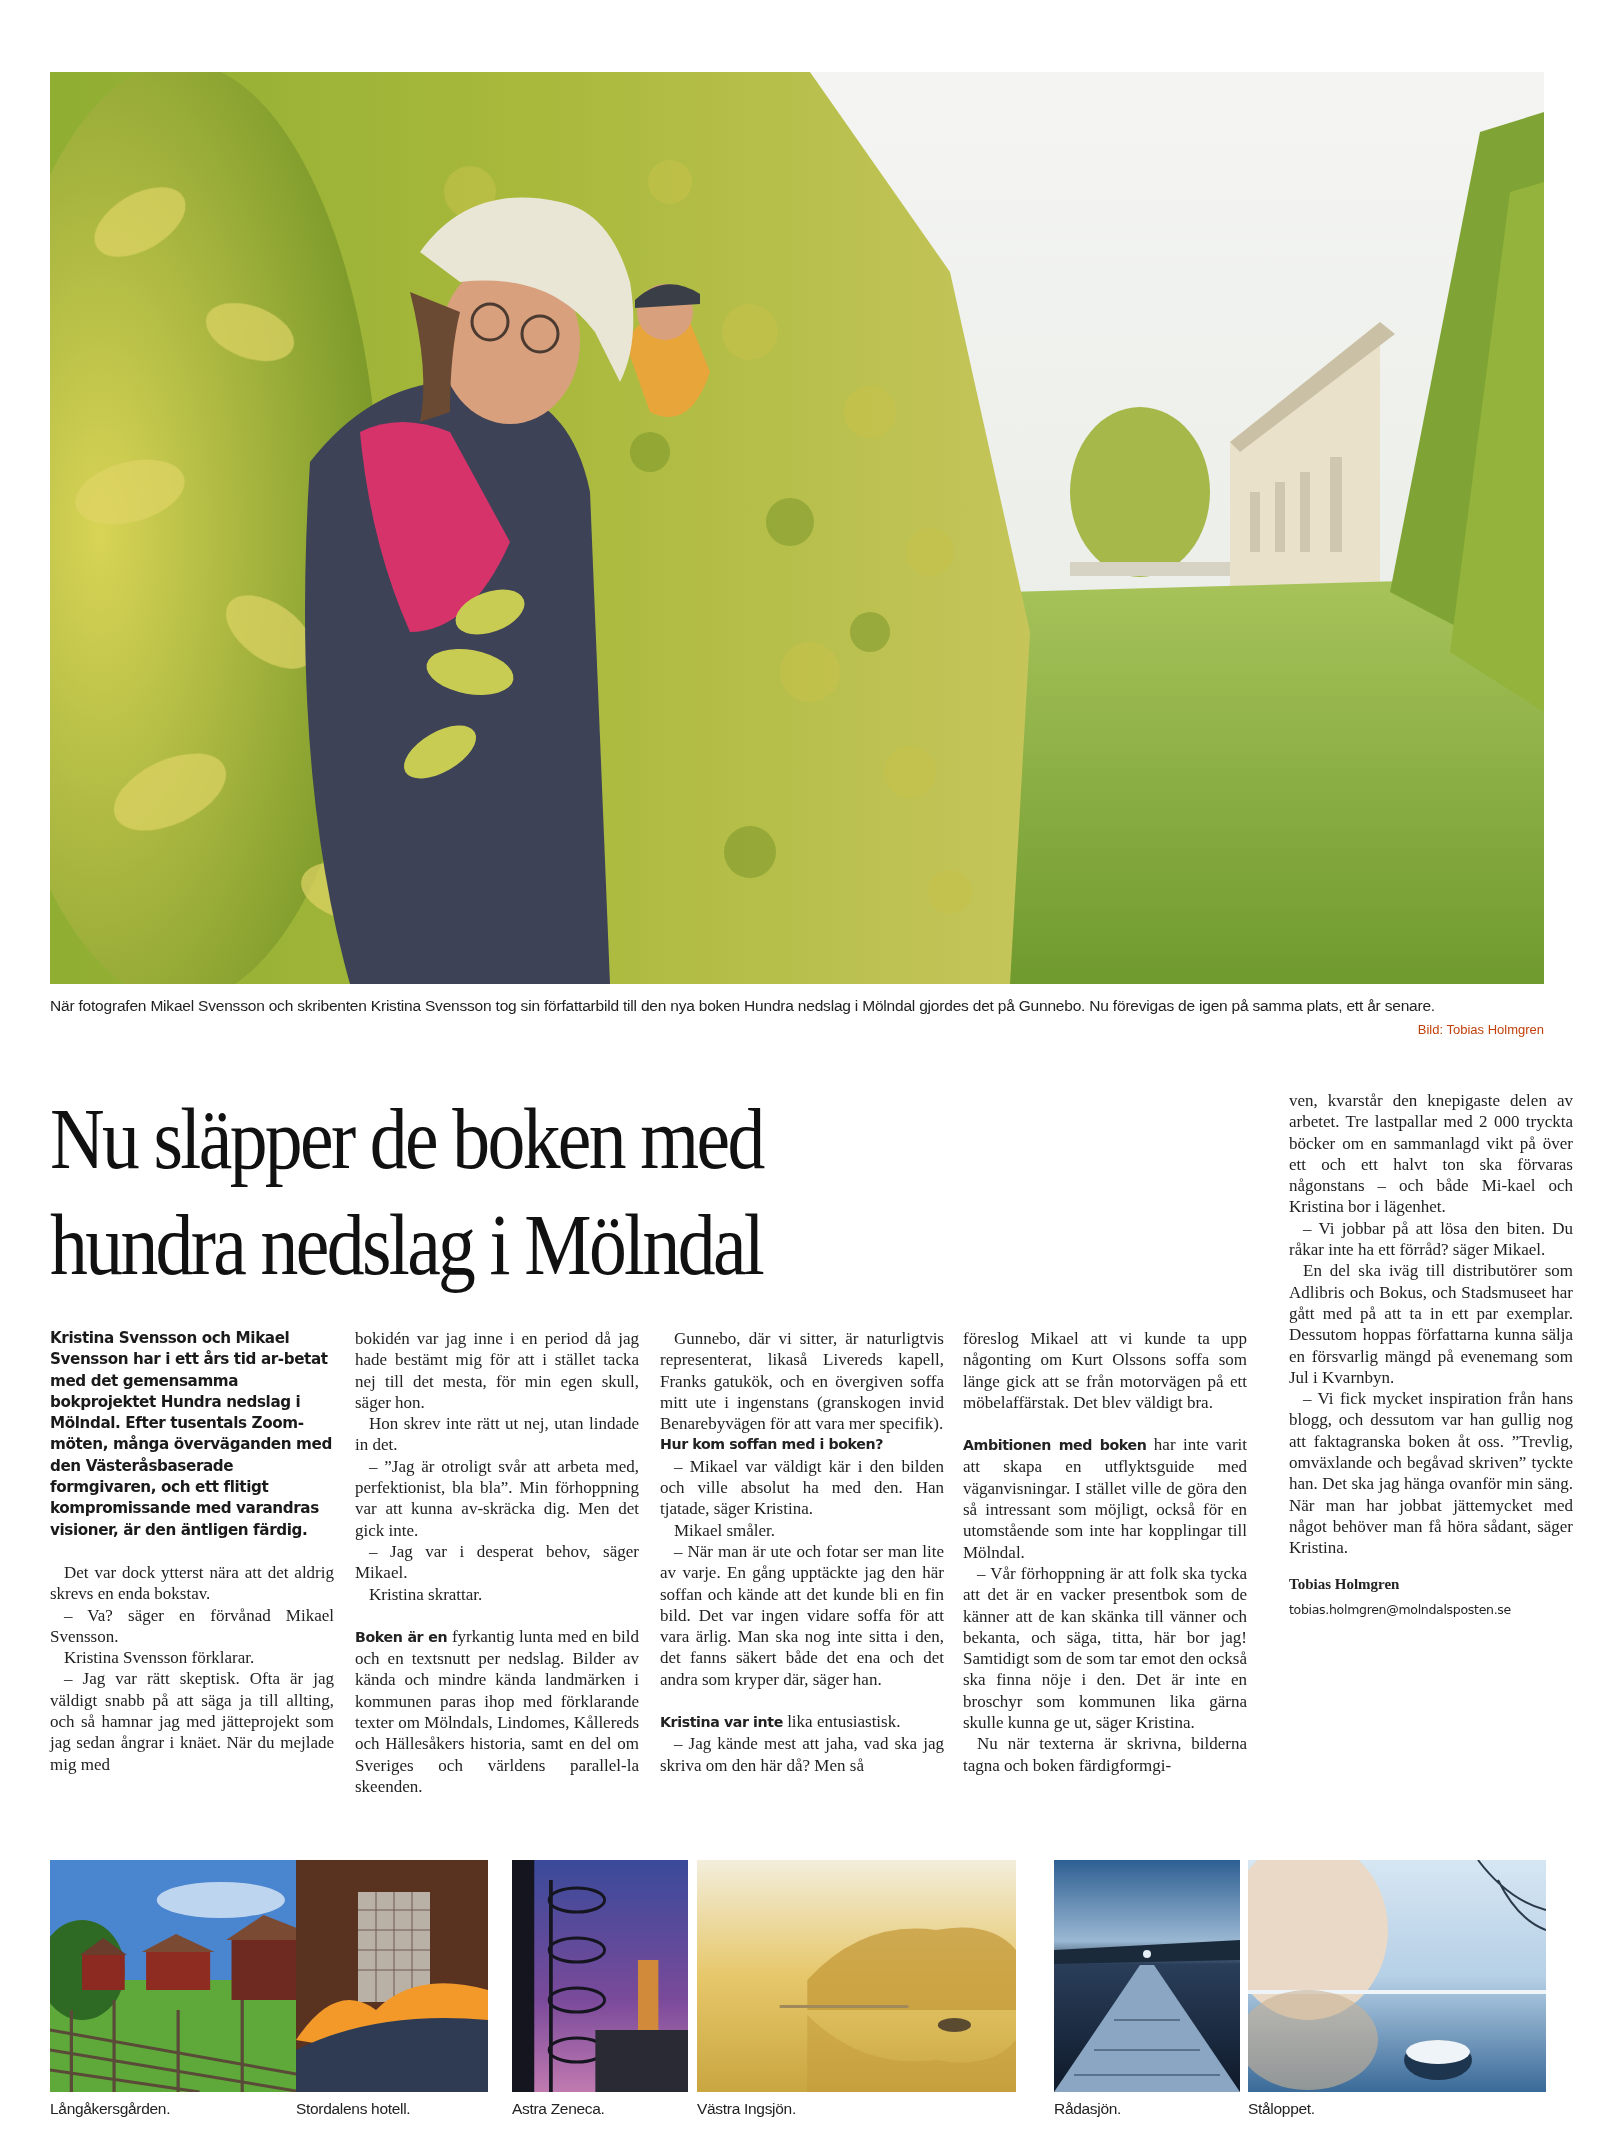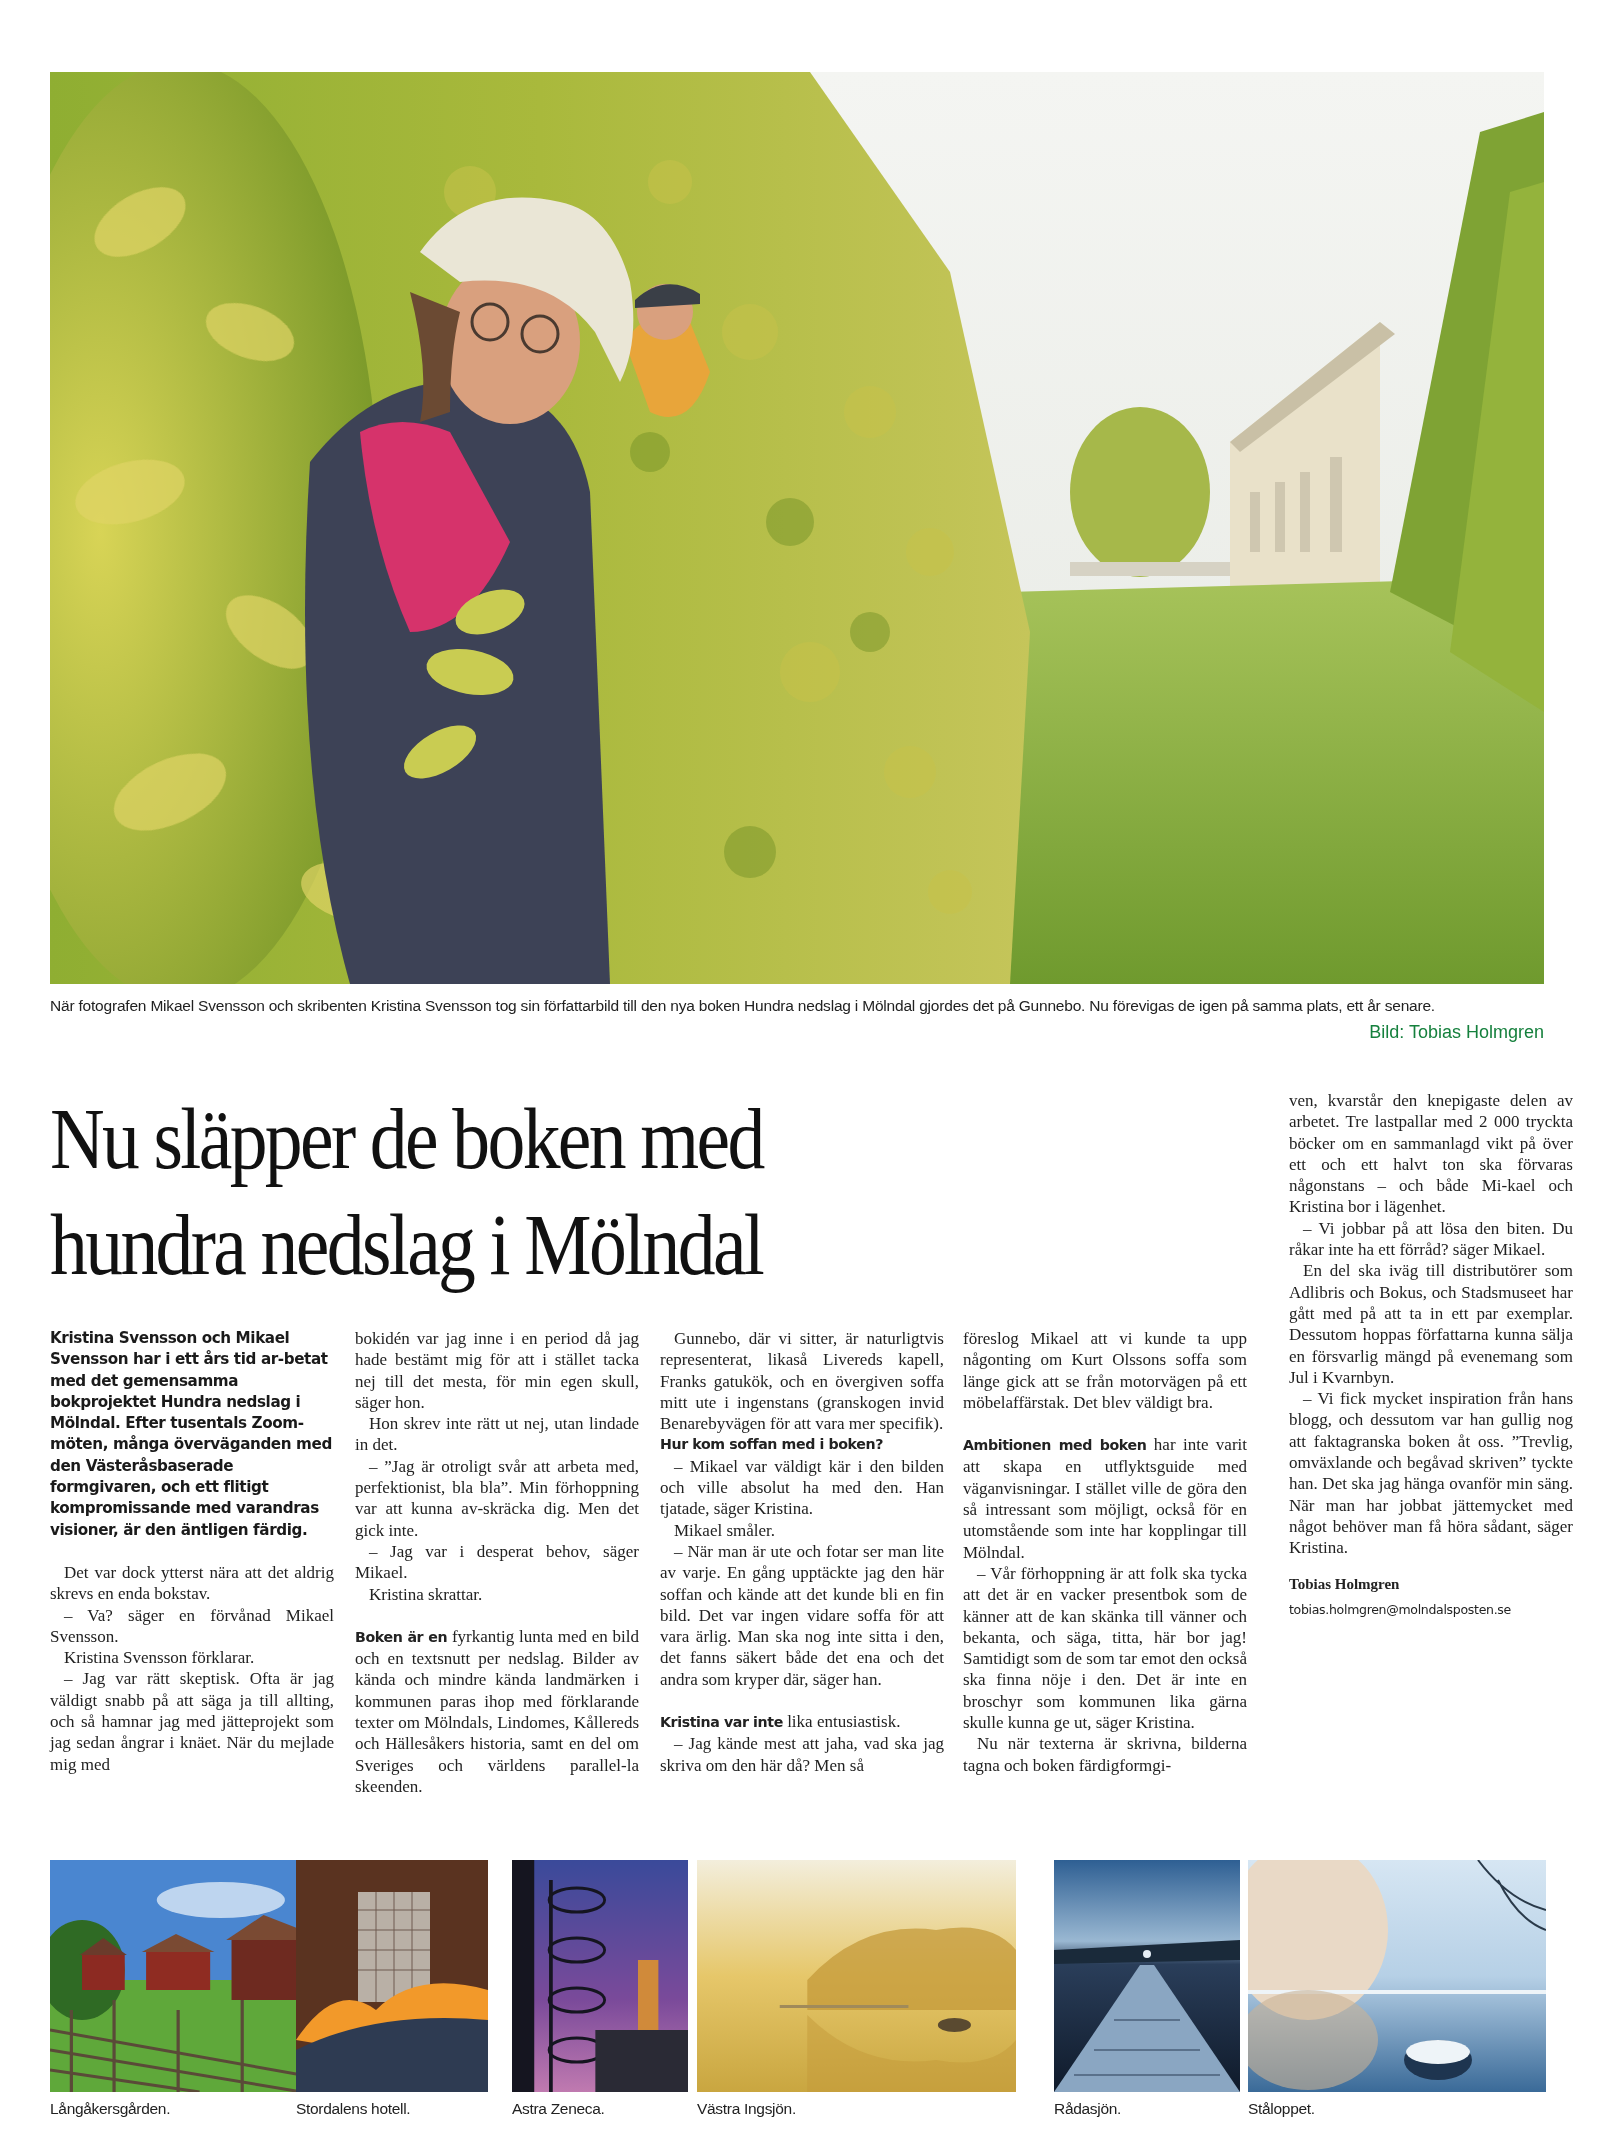--- a/index.html
+++ b/index.html
@@ -13,21 +13,21 @@
     }
     .hero svg { display: block; width: 100%; height: 100%; }
 
     .caption {
       position: absolute; left: 50px; top: 996px; width: 1494px;
       font-family: "Liberation Sans", sans-serif; font-size: 15.5px; line-height: 19px;
       color: #222; letter-spacing: -0.2px;
     }
     .credit {
       position: absolute; right: 56px; top: 1022px;
-      font-family: "Liberation Sans", sans-serif; font-size: 18px; color: #15803d;
+      font-family: "Liberation Sans", sans-serif; font-size: 13px; color: #c2410c;
     }
 
     
     .headline {
       position: absolute; left: 50px; top: 1086px; width: 1180px;
       font-family: "Liberation Serif", serif; font-weight: normal;
       font-size: 86px; line-height: 106px; letter-spacing: -3px; color: #111;
       transform: scaleX(0.88); transform-origin: left top;
     }
 

